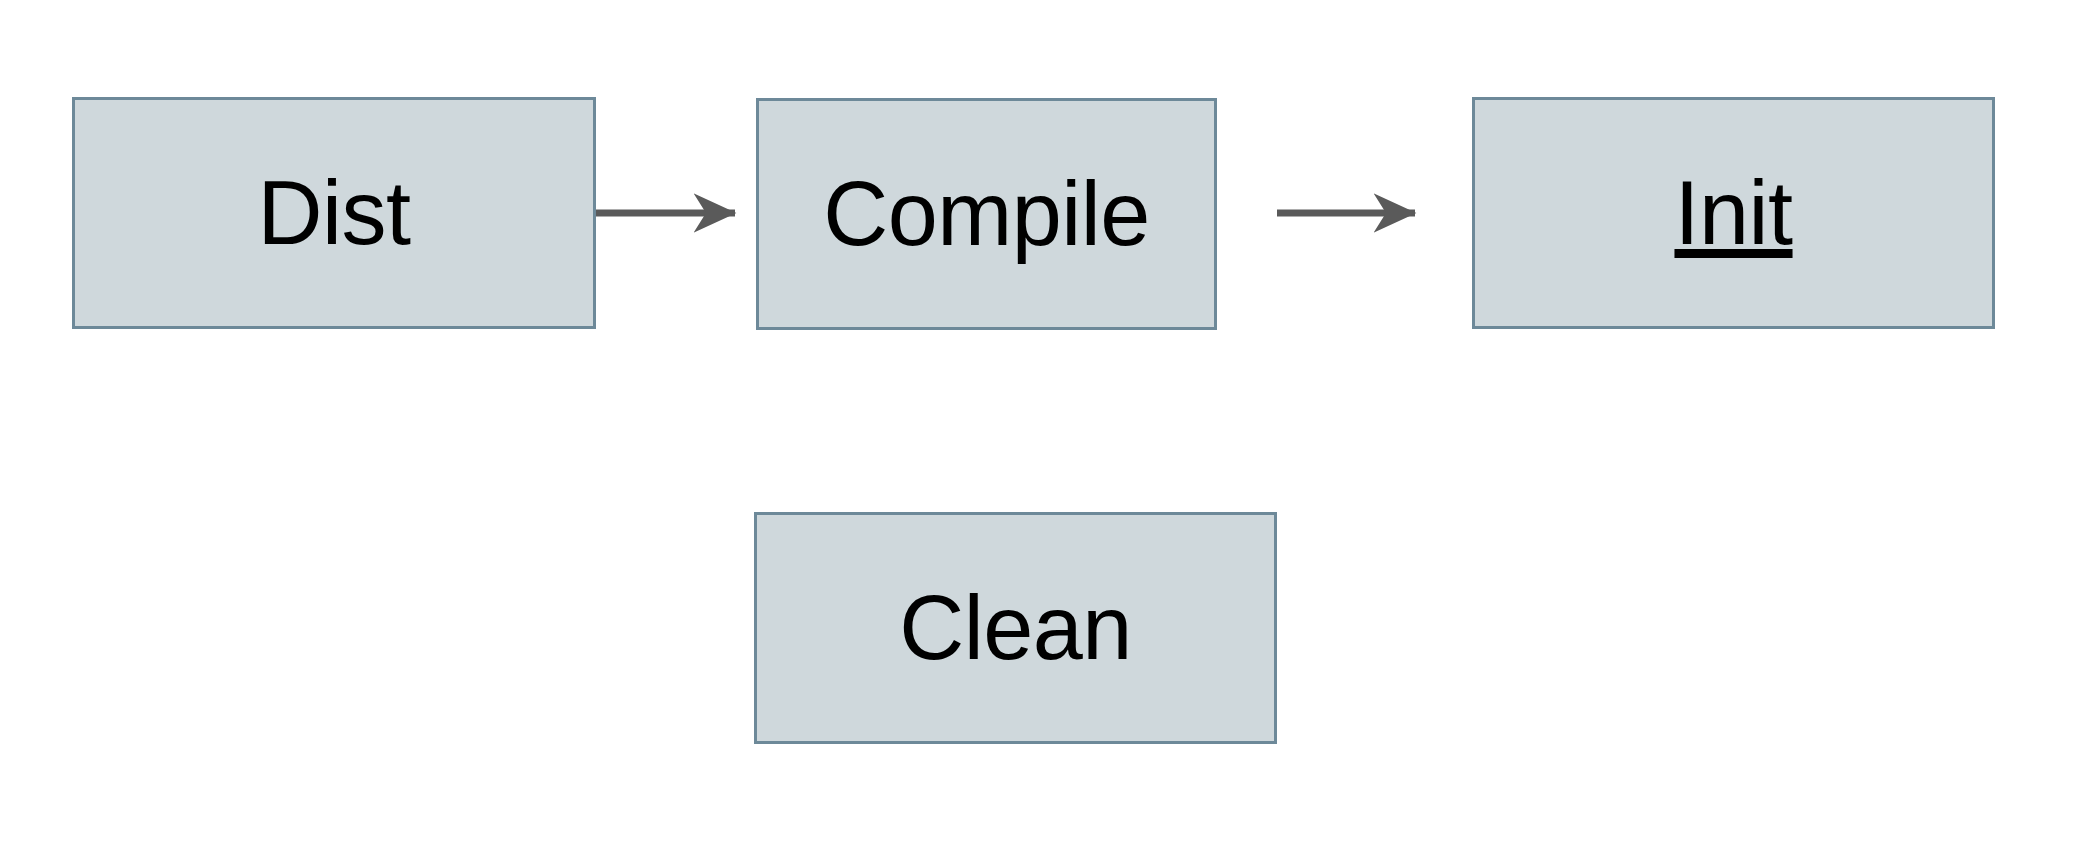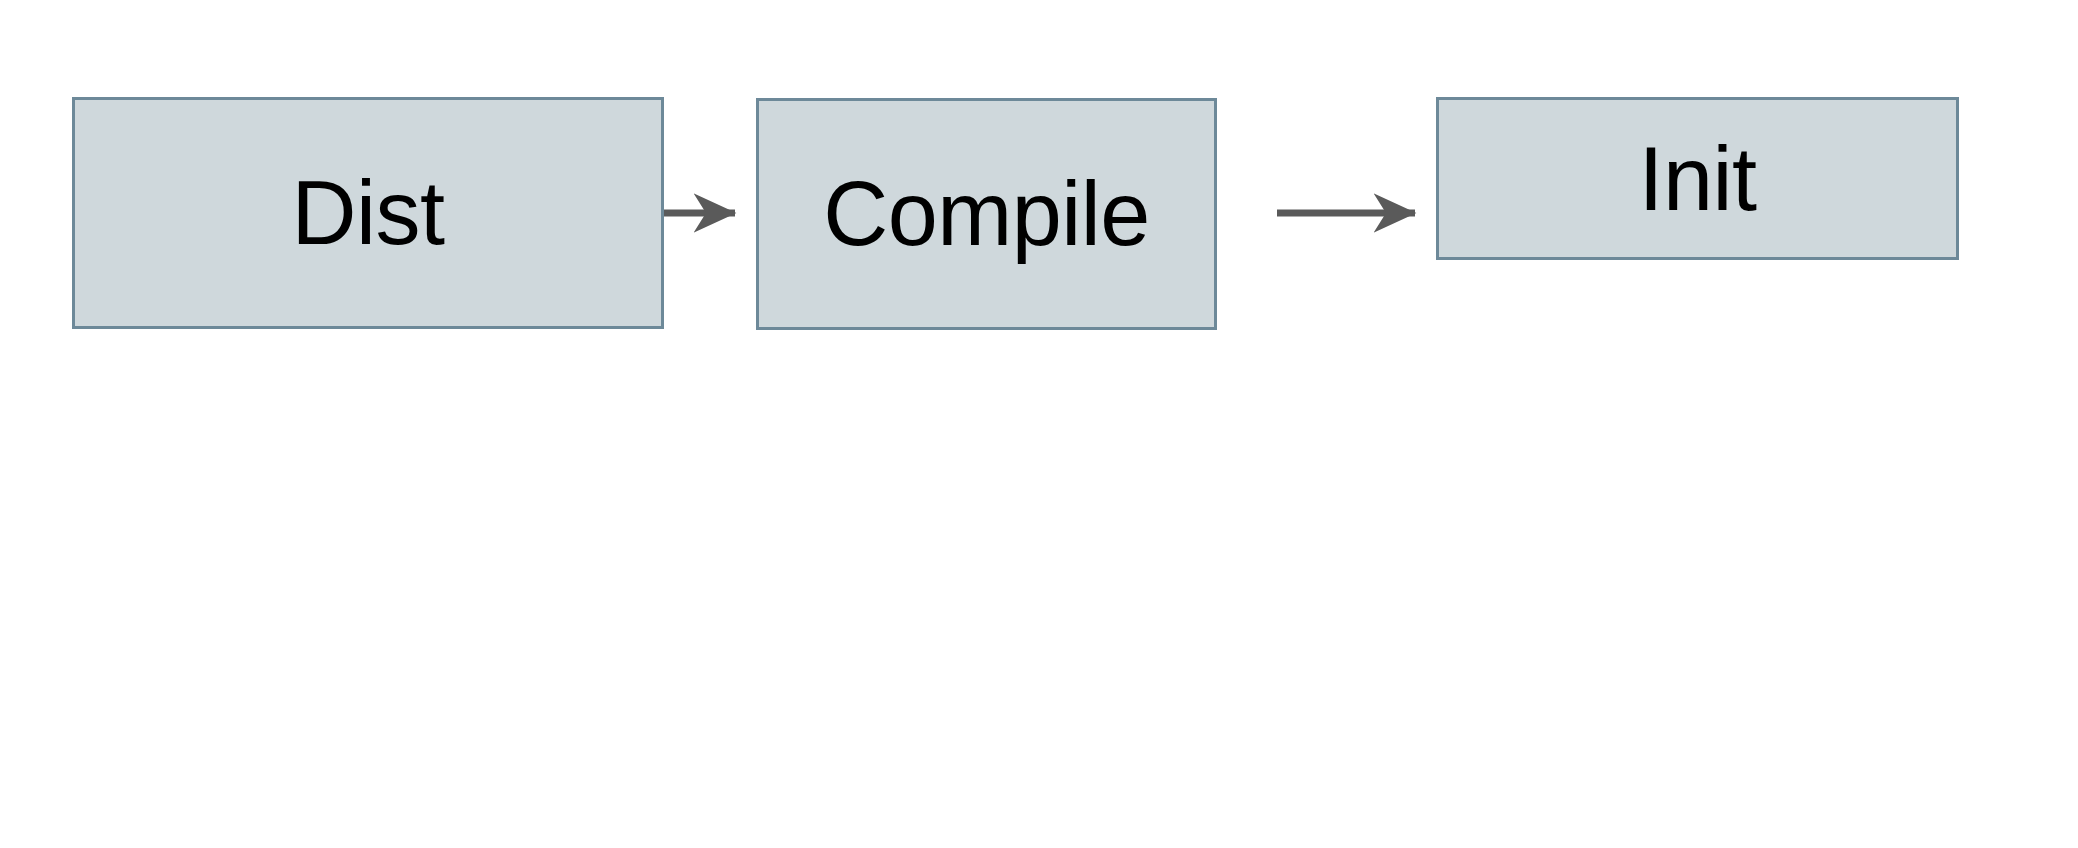--- a/index.html
+++ b/index.html
@@ -60,26 +60,29 @@
 
     <g>
       <line x1="596" y1="213" x2="735" y2="213" stroke="#5a5a5a" stroke-width="7" marker-end="url(#arrowhead-barbed)"></line>
     </g>
 
     <g>
       <line x1="1277" y1="213" x2="1415" y2="213" stroke="#5a5a5a" stroke-width="7" marker-end="url(#arrowhead-barbed)"></line>
     </g>
   </svg>
 
-  <div class="node" style="left:72px; top:97px; width:592px; height:232px;text-align:right;">
+  <div class="node" style="left:72px; top:97px; width:524px; height:232px;text-align:right;">
     <span class="node-label">Dist</span>
   </div>
 
   <div class="node" style="left:756px; top:98px; width:461px; height:232px;">
     <span class="node-label">Compile</span>
   </div>
 
-  <div class="node" style="left:1436px; top:97px; width:523px; height:163px;">
+  <div class="node" style="left:1472px; top:97px; width:523px; height:232px;text-decoration:underline;">
     <span class="node-label">Init</span>
   </div>
 
+  <div class="node" style="left:754px; top:512px; width:523px; height:232px;">
+    <span class="node-label">Clean</span>
+  </div>
 
 </div>
 
 </body></html>

